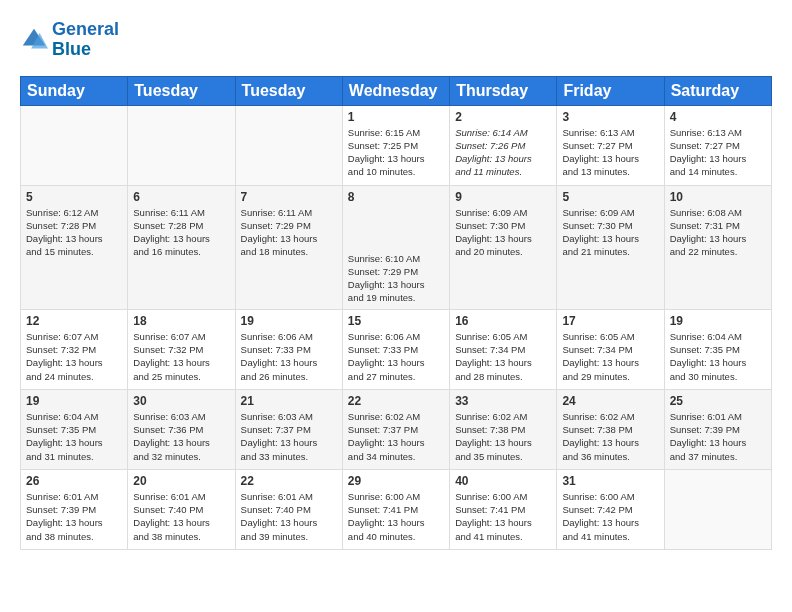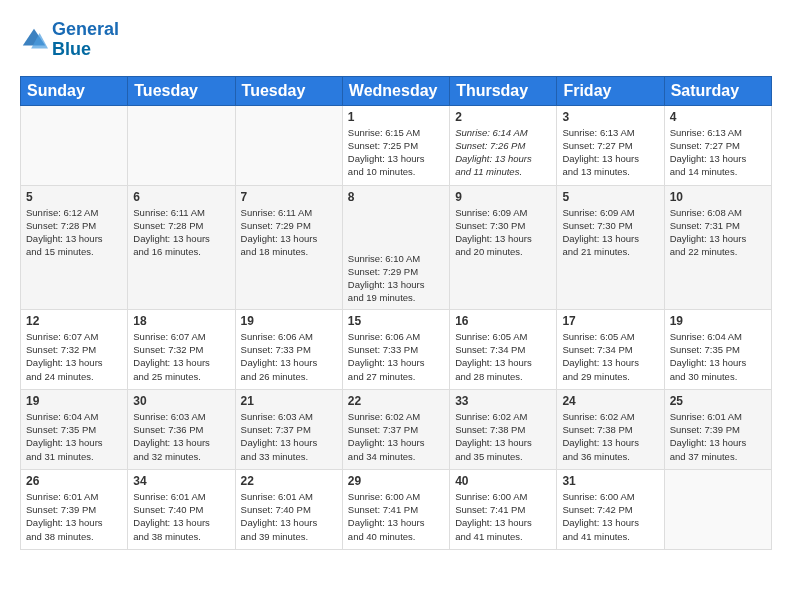--- a/index.html
+++ b/index.html
@@ -300,21 +300,21 @@
       </tr>
       <tr>
         <td>
           <span class="day-num">26</span>
           <div class="day-info" style="white-space: pre-line;">Sunrise: 6:01 AM
 Sunset: 7:39 PM
 Daylight: 13 hours
 and 38 minutes.</div>
         </td>
         <td>
-          <span class="day-num">34</span>
+          <span class="day-num">20</span>
           <div class="day-info" style="white-space: pre-line;">Sunrise: 6:01 AM
 Sunset: 7:40 PM
 Daylight: 13 hours
 and 38 minutes.</div>
         </td>
         <td>
           <span class="day-num">22</span>
           <div class="day-info" style="white-space: pre-line;">Sunrise: 6:01 AM
 Sunset: 7:40 PM
 Daylight: 13 hours

